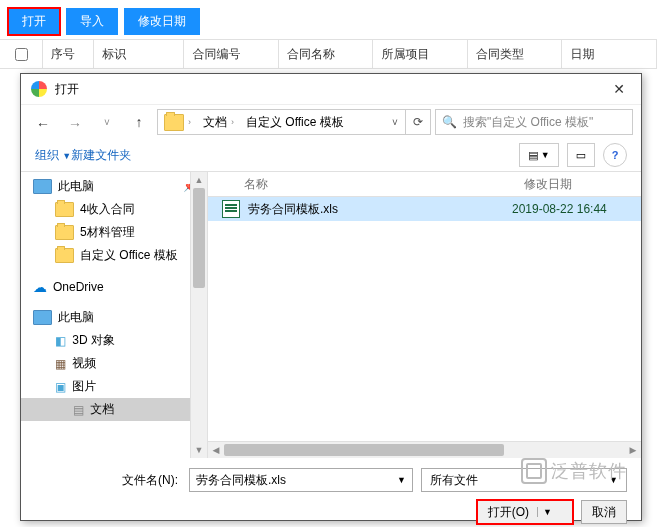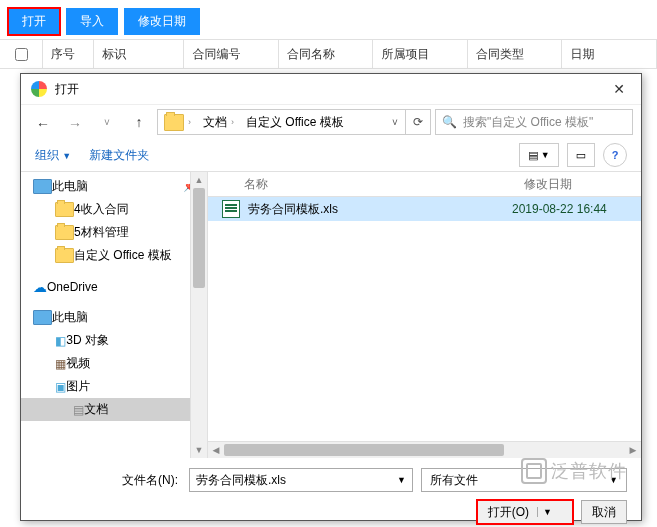--- a/index.html
+++ b/index.html
@@ -17,27 +17,27 @@
 .navbtn{width:28px;height:26px;display:flex;align-items:center;justify-content:center;color:#888;cursor:pointer;font-size:14px}
 .navbtn.a{color:#333}
 .crumb{flex:1;height:24px;border:1px solid #ccc;display:flex;align-items:center;background:#fff}
 .crumb .seg{padding:0 6px;height:100%;display:flex;align-items:center;gap:4px}
 .crumb .sep{color:#888;font-size:9px}
 .crumb .fico{width:18px;height:15px;background:#ffd766;border:1px solid #e0b84a;border-radius:1px;position:relative}
 .crumb .fico:before{content:"";position:absolute;top:-3px;left:1px;width:7px;height:3px;background:#ffd766;border:1px solid #e0b84a;border-bottom:none;border-radius:1px 1px 0 0}
 .crumb .dd{margin-left:auto;width:20px;text-align:center;color:#555;font-size:10px}
 .crumb .ref{width:24px;text-align:center;color:#555;border-left:1px solid #ccc;height:100%;display:flex;align-items:center;justify-content:center}
 .search{width:184px;height:24px;border:1px solid #ccc;display:flex;align-items:center;padding:0 6px;color:#888;gap:6px}
-.tbar{height:32px;display:flex;align-items:center;padding:0 14px;gap:18px;border-bottom:1px solid #e0e0e0}
+.tbar{height:32px;display:flex;align-items:center;padding:0 14px;border-bottom:1px solid #e0e0e0}
 .tbar .l{color:#1565c0;cursor:pointer}
 .tbar .r{margin-left:auto;display:flex;gap:8px;align-items:center}
 .vbtn{width:38px;height:22px;border:1px solid #ccc;display:flex;align-items:center;justify-content:center;font-size:11px;gap:2px}
 .body{display:flex;height:286px}
 .tree{width:186px;border-right:1px solid #e0e0e0;overflow:hidden;padding-top:3px;position:relative}
-.titem{height:23px;display:flex;align-items:center;padding-left:12px;cursor:pointer}
+.titem{height:23px;display:flex;align-items:center;padding-left:12px;gap:6px;cursor:pointer}
 .titem.d2{padding-left:34px}
 .titem.d3{padding-left:52px}
 .titem.sel{background:#d0d0d0}
 .fico2{width:17px;height:13px;background:#ffd766;border:1px solid #e0b84a;border-radius:1px;position:relative;flex-shrink:0}
 .fico2:before{content:"";position:absolute;top:-3px;left:1px;width:6px;height:3px;background:#ffd766;border:1px solid #e0b84a;border-bottom:none;border-radius:1px 1px 0 0}
 .mico{width:17px;height:13px;background:#5fb0e8;border:1px solid #4a8bc0;border-radius:1px;flex-shrink:0}
 .pin{color:#888;font-size:11px;margin-left:auto;margin-right:10px}
 .sbar{position:absolute;right:0;top:0;bottom:0;width:16px;background:#f0f0f0;border-left:1px solid #e0e0e0}
 .sbar .th{position:absolute;left:2px;right:2px;top:16px;height:100px;background:#c0c0c0;border-radius:2px}
 .sbar .ar{position:absolute;left:0;right:0;height:16px;text-align:center;font-size:9px;color:#888;line-height:16px}

